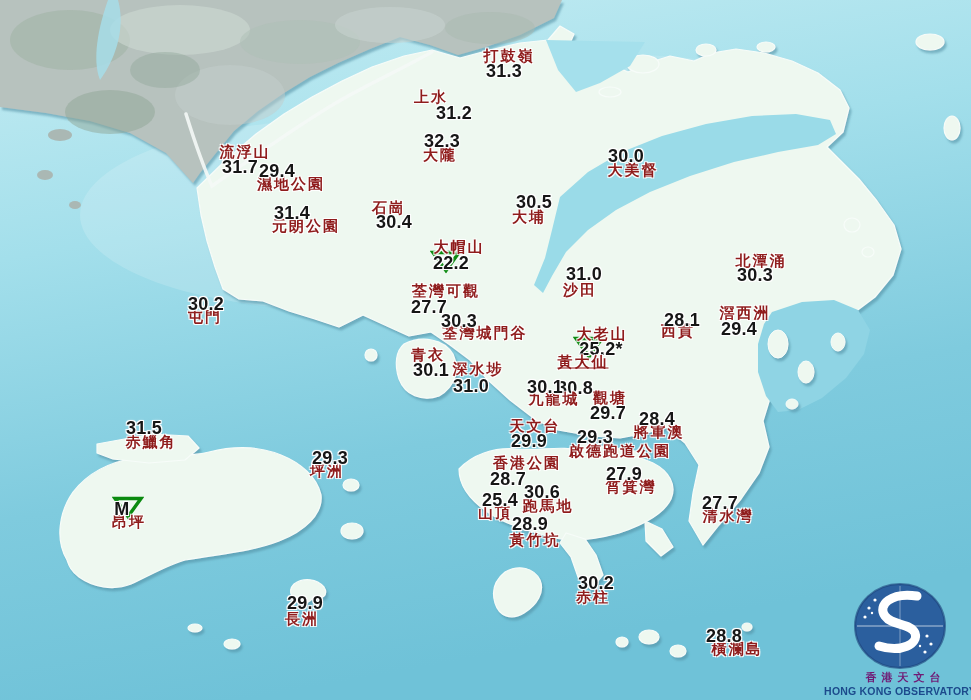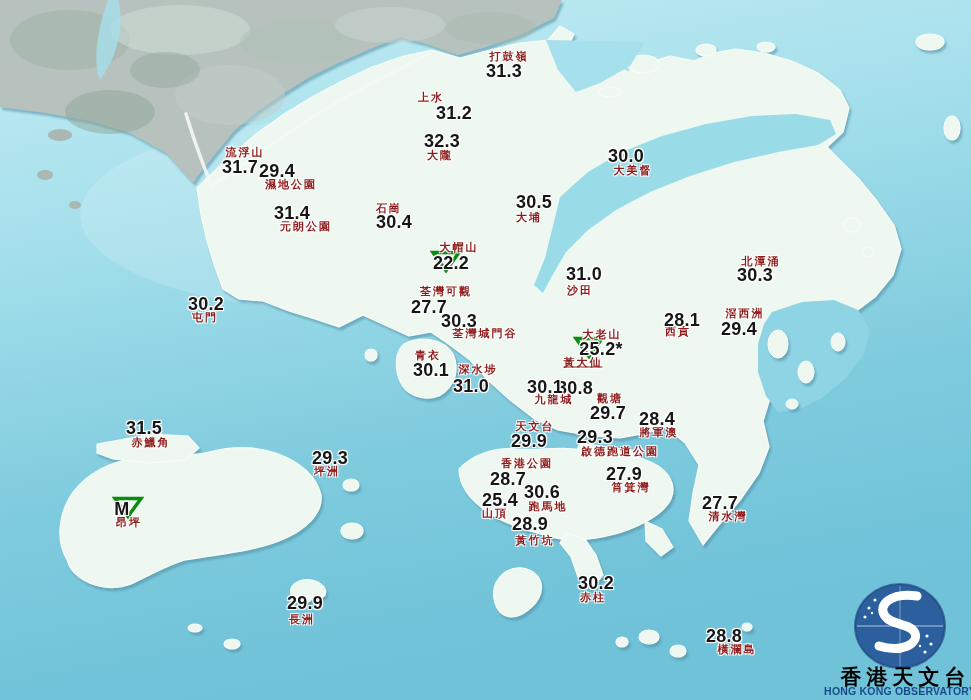--- a/index.html
+++ b/index.html
@@ -4,29 +4,29 @@
 <style>
   html,body{margin:0;padding:0;background:#dfeef2;}
   .stage{position:relative;width:971px;height:700px;overflow:hidden;
          font-family:"Liberation Serif",serif;background:#8fd0e0;}
   .map{position:absolute;left:0;top:0;}
   .title{position:absolute;left:8px;top:5px;font-size:21px;font-weight:600;
          color:#0b0b0b;letter-spacing:1.5px;white-space:nowrap;
          text-shadow:-1px -1px 0 #fff,1px -1px 0 #fff,-1px 1px 0 #fff,1px 1px 0 #fff,0 0 3px #fff;}
   #stations-layer{position:absolute;left:0;top:0;width:100%;height:100%;}
   .station span{position:absolute;transform:translate(-50%,-50%);white-space:nowrap;}
-  .s-name{font-size:11px;font-weight:600;color:#8f1c1c;letter-spacing:2px;
+  .s-name{font-size:15px;font-weight:600;color:#8f1c1c;letter-spacing:2px;
           text-shadow:-1px -1px 0 rgba(255,255,255,.85),1px -1px 0 rgba(255,255,255,.85),
                       -1px 1px 0 rgba(255,255,255,.85),1px 1px 0 rgba(255,255,255,.85),0 0 2px #fff;}
   .s-val{font-family:"Liberation Sans",sans-serif;font-size:18px;font-weight:600;color:#161616;
          letter-spacing:.3px;
          text-shadow:-1px -1px 0 #fff,1px -1px 0 #fff,-1px 1px 0 #fff,1px 1px 0 #fff,0 0 3px #fff;}
   .s-marker{position:absolute;transform:translate(-50%,-50%);}
   .logo-zh{position:absolute;transform:translate(-50%,-50%);font-family:"Liberation Sans",sans-serif;
-           font-weight:700;font-size:21px;letter-spacing:5px;text-indent:5px;color:#000000;white-space:nowrap;}
+           font-weight:700;font-size:11px;letter-spacing:5px;text-indent:5px;color:#701a75;white-space:nowrap;}
   .logo-en{position:absolute;transform:translate(-50%,-50%);font-family:"Liberation Sans",sans-serif;
            font-weight:700;font-size:10.5px;letter-spacing:.2px;color:#1c4a8c;white-space:nowrap;}
 </style>
 </head>
 <body>
 
 <div class="stage">
 
   <svg class="map" width="971" height="700" viewBox="0 0 971 700">
     <defs>

